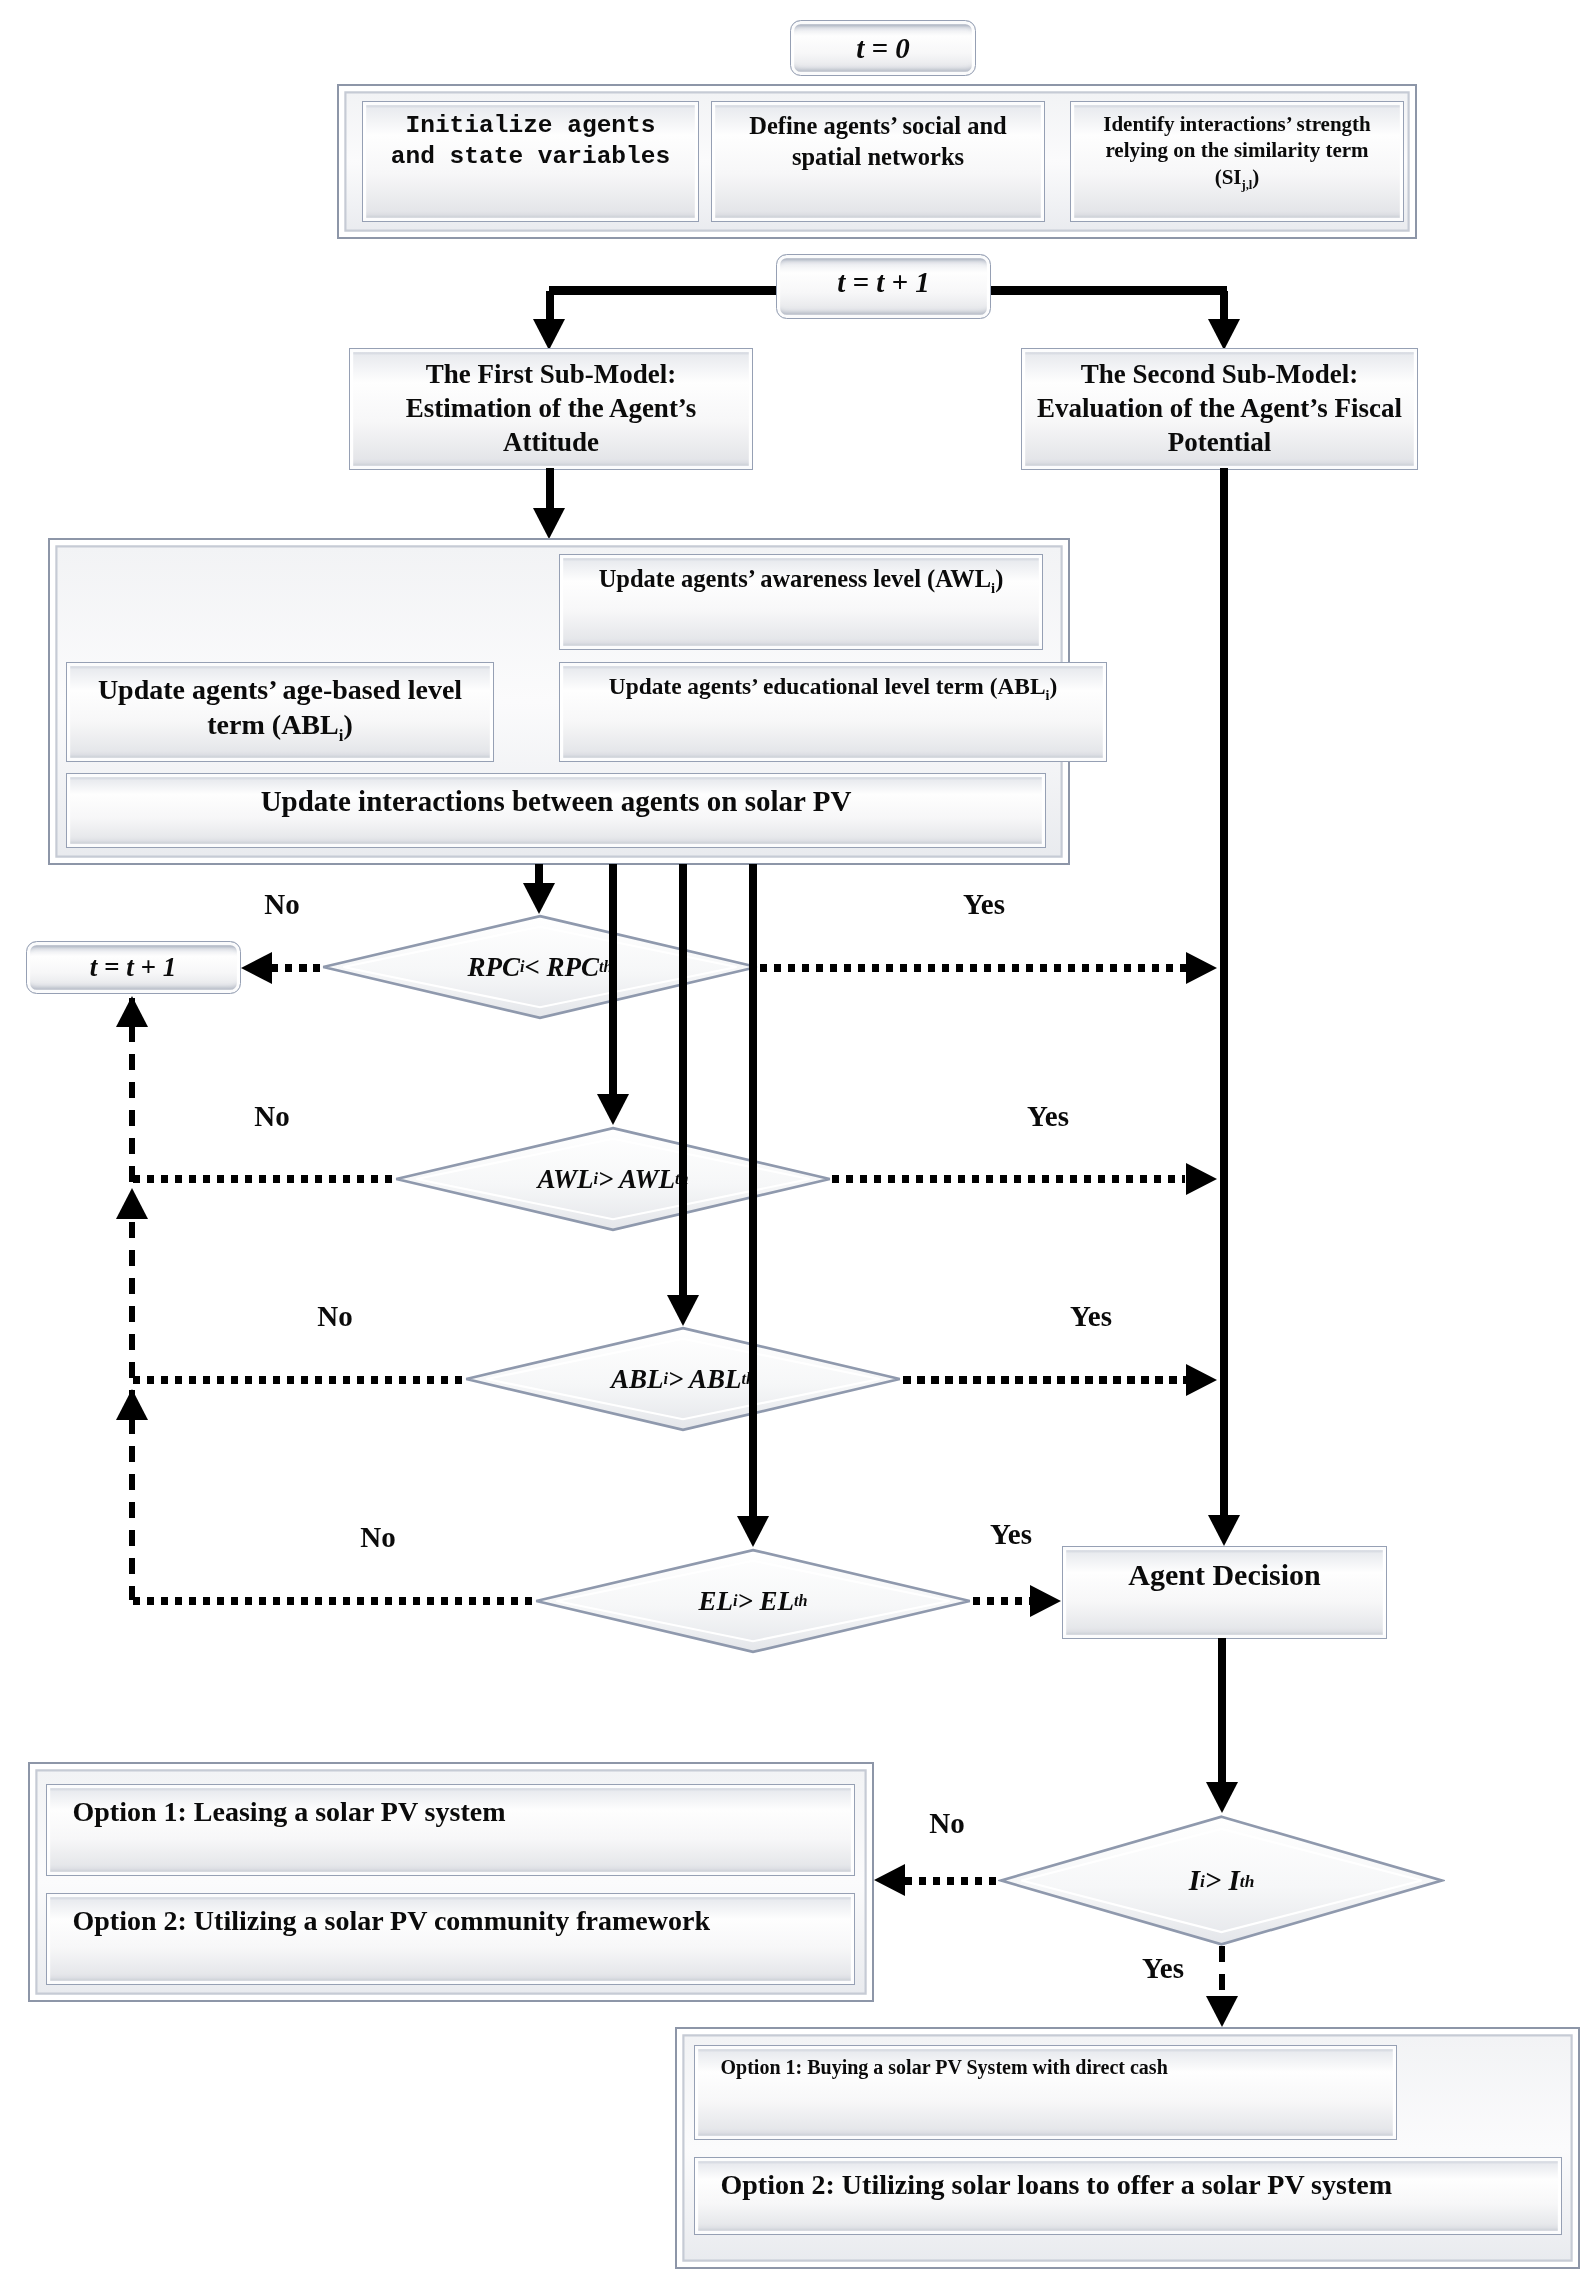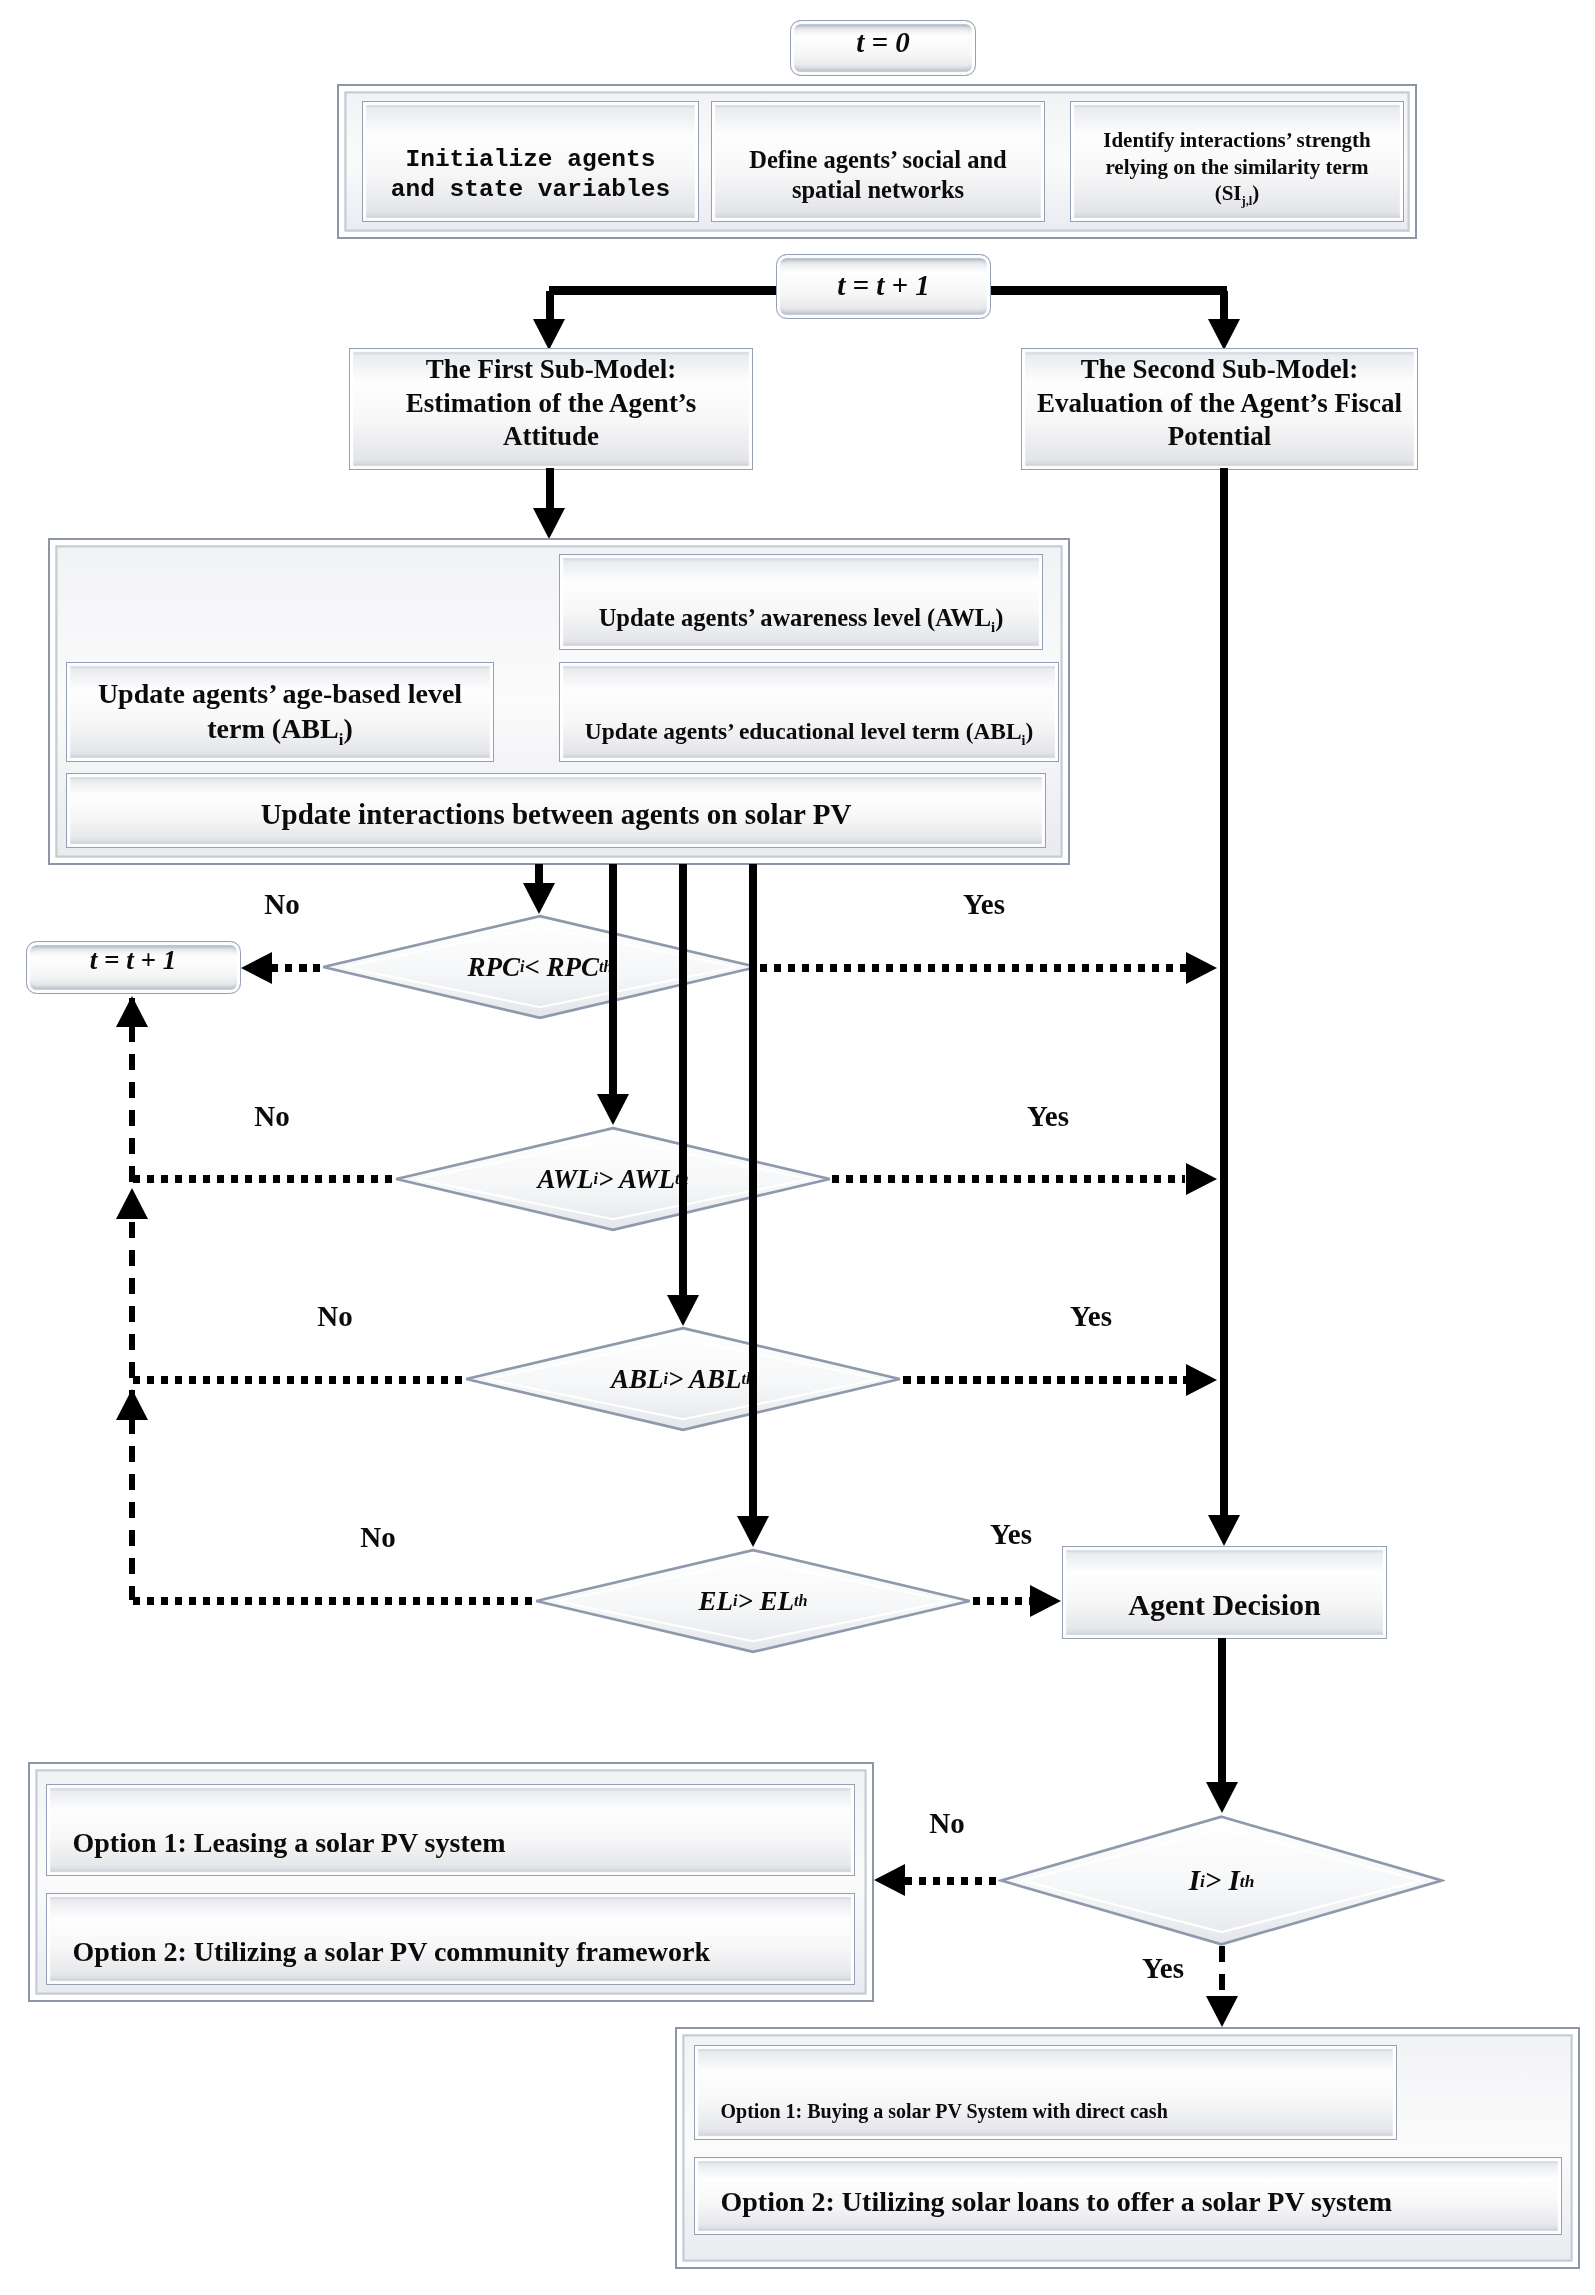--- a/index.html
+++ b/index.html
@@ -14,23 +14,23 @@
   
   .dash-v{position:absolute;width:6.4px;
          background-image:repeating-linear-gradient(180deg,#000 0 16px,transparent 16px 28px);}
   
   .arr{position:absolute;width:0;height:0;border-style:solid;border-color:transparent;}
   .arr-d{border-width:31px 16px 0 16px;border-top-color:#000;}
   .arr-u{border-width:0 16px 31px 16px;border-bottom-color:#000;}
   .arr-l{border-width:16px 31px 16px 0;border-right-color:#000;}
   .arr-r{border-width:16px 0 16px 31px;border-left-color:#000;}
   
-  .node{position:absolute;display:flex;align-items:flex-end;justify-content:center;
+  .node{position:absolute;display:flex;align-items:flex-start;justify-content:center;
         text-align:center;font-weight:700;line-height:1.25;
-        border:1.6px solid #96a0b4;box-sizing:border-box;padding:15px 14px;
+        border:1.6px solid #96a0b4;box-sizing:border-box;padding:9px 14px;
         background:linear-gradient(180deg,#b3bac8 0,#e9ebef 6.4px,#fefefe 28%,#f7f7f8 60%,#dfe1e5 100%);
         box-shadow:inset 0 0 0 3.2px rgba(255,255,255,.95), inset 0 -7.5px 6.4px -5.3px rgba(124,134,156,.6);}
   .pill{border-radius:10.6px;font-style:italic;
         box-shadow:inset 0 0 0 3.2px rgba(255,255,255,.95),
                    inset 0 9.6px 5.3px -4.3px rgba(124,134,156,.55),
                    inset 0 -9.6px 5.3px -4.3px rgba(124,134,156,.55);}
   
   .grp{position:absolute;border:2.1px solid #8d96a8;box-sizing:border-box;
        background:linear-gradient(180deg,#c6cbd5 0,#f2f3f5 7.5px,#fbfbfc 50%,#e8eaee 100%);
        box-shadow:inset 0 0 0 5.3px #fff, inset 0 0 0 7.5px #c6cbd5;}
@@ -91,21 +91,21 @@
   <div class="sline" style="left:1220px;top:468px;width:7.5px;height:1059px;"></div>
   <div class="arr arr-d" style="left:1208px;top:1515px;"></div>
 
   <div class="grp" style="left:48px;top:538px;width:1022px;height:327px;"></div>
   <div class="node" style="left:559px;top:554px;width:484px;height:96px;font-size:24.5px;">
       <span>Update agents’ awareness level (AWL<sub>i</sub>)</span>
     </div>
   <div class="node" style="left:66px;top:662px;width:428px;height:100px;font-size:28px;">
       <span>Update agents’ age-based level term (ABL<sub>i</sub>)</span>
     </div>
-  <div class="node" style="left:559px;top:662px;width:500px;height:100px;font-size:23.4px;">
+  <div class="node" style="left:559px;top:662px;width:548px;height:100px;font-size:23.4px;">
       <span>Update agents’ educational level term (ABL<sub>i</sub>)</span>
     </div>
   <div class="node" style="left:66px;top:773px;width:980px;height:75px;font-size:29px;">
       <span>Update interactions between agents on solar PV</span>
     </div>
 
   <svg class="abs" style="left:319px;top:914px;" width="442" height="106" viewBox="0 0 830 200">
     <polygon points="415,4 824,100 415,196 6,100" fill="url(#diaFill)" stroke="#8f99ad" stroke-width="5"></polygon>
     <polygon points="415,24 786,100 415,176 44,100" fill="none" stroke="#ffffff" stroke-width="4"></polygon>
   </svg>

